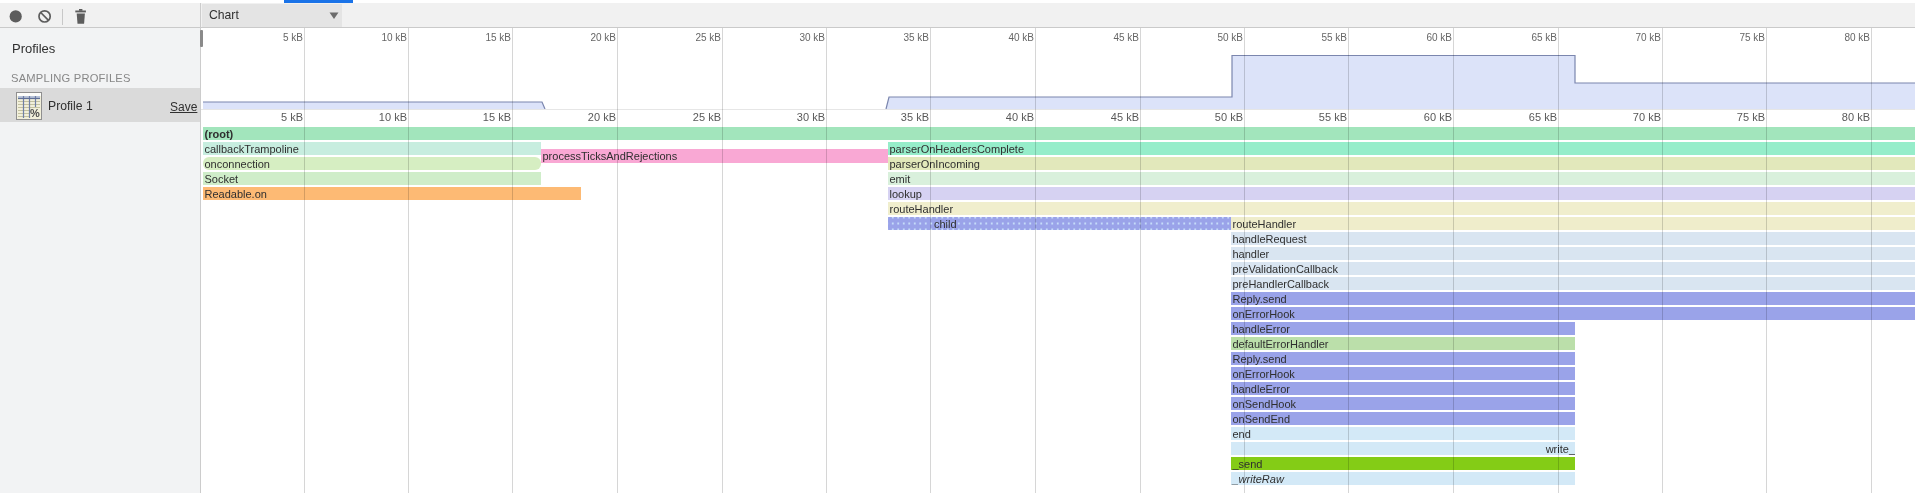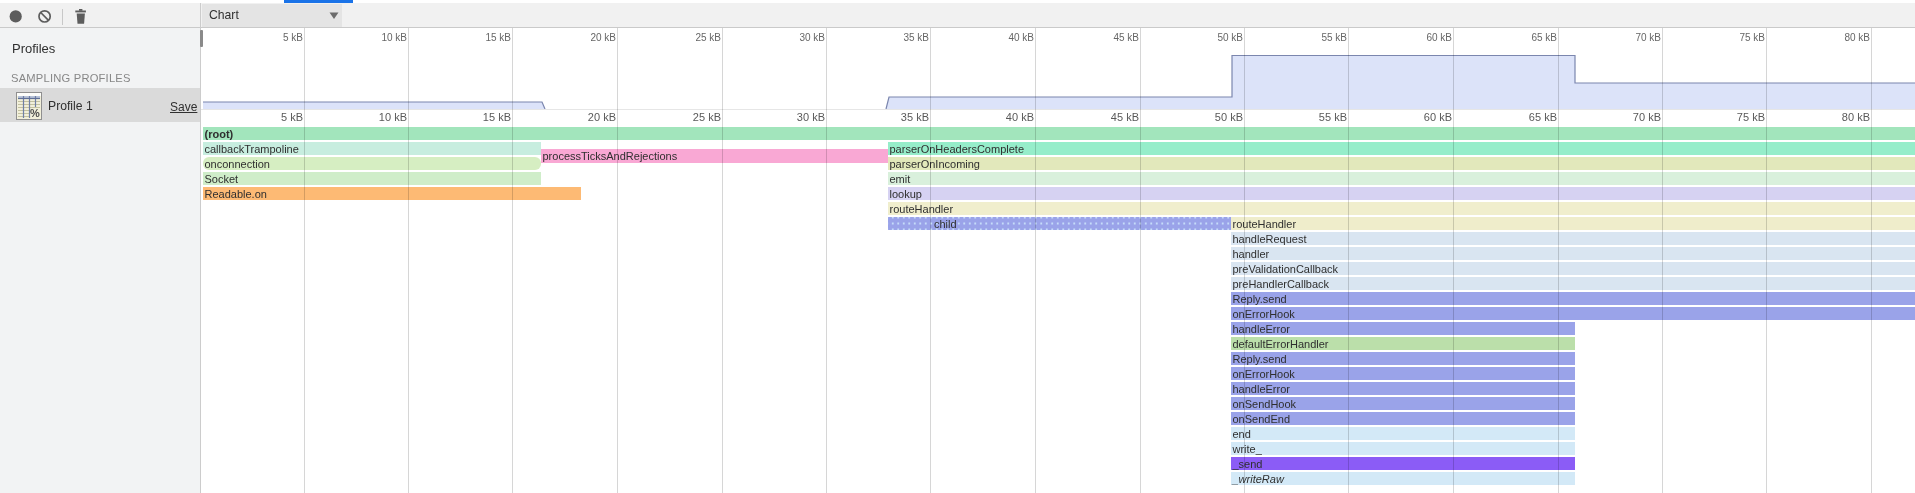--- a/index.html
+++ b/index.html
@@ -132,15 +132,15 @@
 <div class="bar" style="left:1231px;top:291.5px;width:684px;background-color:#9aa3e9;">Reply.send</div>
 <div class="bar" style="left:1231px;top:306.5px;width:684px;background-color:#9aa3e9;">onErrorHook</div>
 <div class="bar" style="left:1231px;top:321.5px;width:344px;background-color:#9aa3e9;">handleError</div>
 <div class="bar" style="left:1231px;top:336.5px;width:344px;background-color:#bbdfaa;">defaultErrorHandler</div>
 <div class="bar" style="left:1231px;top:351.5px;width:344px;background-color:#9aa3e9;">Reply.send</div>
 <div class="bar" style="left:1231px;top:366.5px;width:344px;background-color:#9aa3e9;">onErrorHook</div>
 <div class="bar" style="left:1231px;top:381.5px;width:344px;background-color:#9aa3e9;">handleError</div>
 <div class="bar" style="left:1231px;top:396.5px;width:344px;background-color:#9aa3e9;">onSendHook</div>
 <div class="bar" style="left:1231px;top:411.5px;width:344px;background-color:#9aa3e9;">onSendEnd</div>
 <div class="bar" style="left:1231px;top:426.5px;width:344px;background-color:#d3e9f7;">end</div>
-<div class="bar" style="left:1231px;top:441.5px;width:344px;background-color:#d3e9f7;">write_</div>
-<div class="bar" style="left:1231px;top:456.5px;width:344px;background-color:#8b5cf6;">_send</div>
+<div class="bar" style="left:1231px;top:441.5px;width:344px;background-color:#d3e9f7;text-align:right;">write_</div>
+<div class="bar" style="left:1231px;top:456.5px;width:344px;background-color:#84cc16;">_send</div>
 <div class="bar" style="left:1231px;top:471.5px;width:344px;background-color:#d3e9f7;font-style:italic;">_writeRaw</div>
 
 </body></html>

